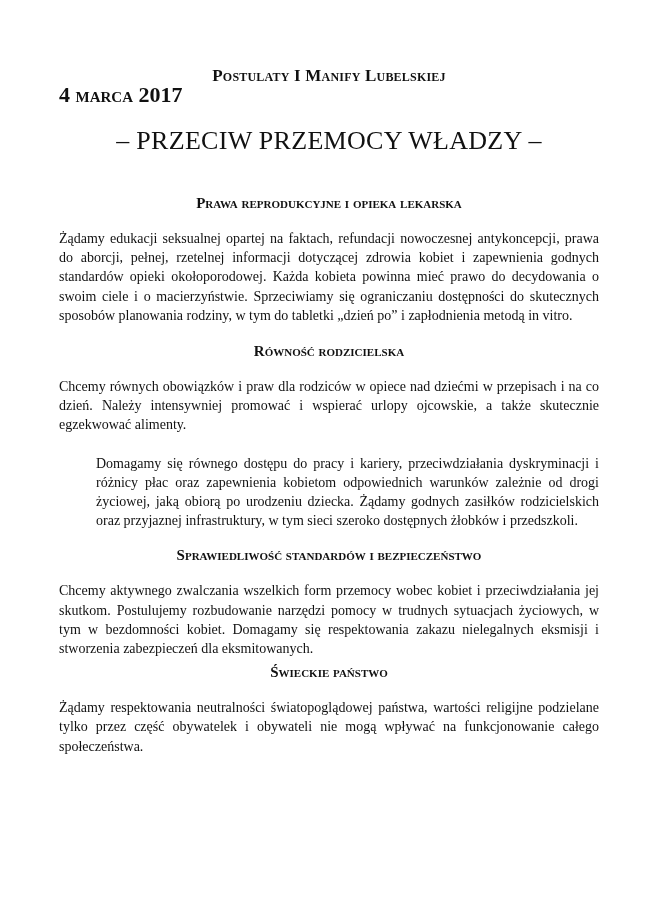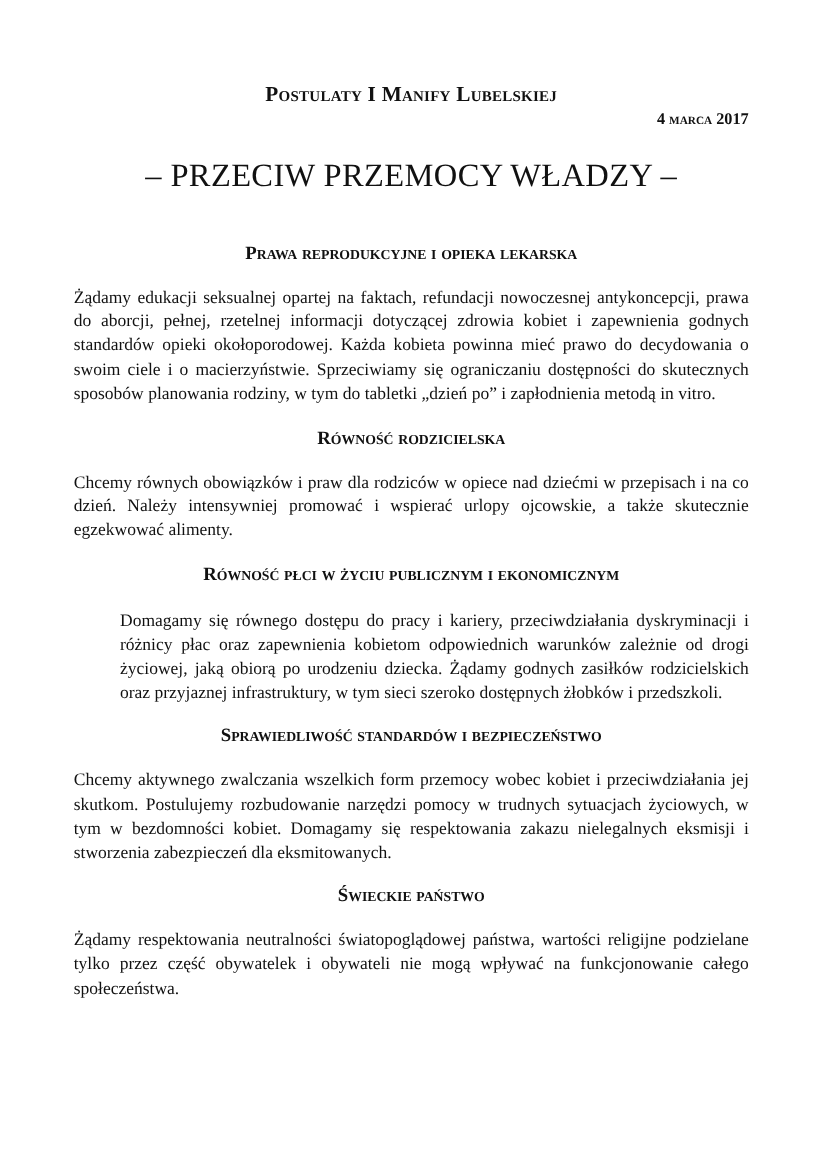--- a/index.html
+++ b/index.html
@@ -1,32 +1,32 @@
 <!DOCTYPE html>
 <html><head>
   <meta charset="utf-8">
   <style>
     html, body { margin: 0; padding: 0; background: #ffffff; }
     body { width: 665px; height: 924px; overflow: hidden; position: relative;
       font-family: "Liberation Serif", "DejaVu Serif", serif; color: #111111; }
     .page { position: absolute; left: 59px; top: 66px; width: 540px; }
     .head-title { text-align: center; font-weight: bold; font-size: 17px; line-height: 19px; font-variant: small-caps; letter-spacing: 0.2px; }
-    .head-date { text-align: right; font-weight: bold; font-size: 13px; line-height: 19px; font-variant: small-caps; }
+    .head-date { text-align: left; font-weight: bold; font-size: 22px; line-height: 19px; font-variant: small-caps; }
     .slogan { text-align: center; font-size: 26px; line-height: 30px; margin-top: 22px; letter-spacing: 0.3px; }
     .section-heading { text-align: center; font-weight: bold; font-variant: small-caps; font-size: 15px; line-height: 18px; }
     .section-body { text-align: justify; font-size: 14px; line-height: 19.2px; }
     #s0 .section-heading { margin-top: 38px; }
     #s0 .section-body { margin-top: 17px; }
     #s1 .section-heading { margin-top: 17px; }
     #s1 .section-body { margin-top: 17px; }
     #s2 .section-heading { margin-top: 16px; }
     #s2 .section-body { margin-top: 19px; margin-left: 37px; }
     #s3 .section-heading { margin-top: 16px; }
     #s3 .section-body { margin-top: 17px; }
-    #s4 .section-heading { margin-top: 16px; }
+    #s4 .section-heading { margin-top: 5px; }
     #s4 .section-body { margin-top: 17px; }
   </style>
 </head>
 <body>
 
 <div class="page">
   <div class="head-title">Postulaty I Manify Lubelskiej</div>
   <div class="head-date">4 marca 2017</div>
   <div class="slogan">– PRZECIW PRZEMOCY WŁADZY –</div>
 
@@ -34,21 +34,20 @@
     <div class="section-heading">Prawa reprodukcyjne i opieka lekarska</div>
     <div class="section-body">Żądamy edukacji seksualnej opartej na faktach, refundacji nowoczesnej antykoncepcji, prawa do aborcji, pełnej, rzetelnej informacji dotyczącej zdrowia kobiet i zapewnienia godnych standardów opieki okołoporodowej. Każda kobieta powinna mieć prawo do decydowania o swoim ciele i o macierzyństwie. Sprzeciwiamy się ograniczaniu dostępności do skutecznych sposobów planowania rodziny, w tym do tabletki „dzień po” i zapłodnienia metodą in vitro.</div>
   </div>
 
   <div id="s1" class="section">
     <div class="section-heading">Równość rodzicielska</div>
     <div class="section-body">Chcemy równych obowiązków i praw dla rodziców w opiece nad dziećmi w przepisach i na co dzień. Należy intensywniej promować i wspierać urlopy ojcowskie, a także skutecznie egzekwować alimenty.</div>
   </div>
 
   <div id="s2" class="section">
-    <div class="section-heading">Równość płci w życiu publicznym i ekonomicznym</div>
     <div class="section-body">Domagamy się równego dostępu do pracy i kariery, przeciwdziałania dyskryminacji i różnicy płac oraz zapewnienia kobietom odpowiednich warunków zależnie od drogi życiowej, jaką obiorą po urodzeniu dziecka. Żądamy godnych zasiłków rodzicielskich oraz przyjaznej infrastruktury, w tym sieci szeroko dostępnych żłobków i przedszkoli.</div>
   </div>
 
   <div id="s3" class="section">
     <div class="section-heading">Sprawiedliwość standardów i bezpieczeństwo</div>
     <div class="section-body">Chcemy aktywnego zwalczania wszelkich form przemocy wobec kobiet i przeciwdziałania jej skutkom. Postulujemy rozbudowanie narzędzi pomocy w trudnych sytuacjach życiowych, w tym w bezdomności kobiet. Domagamy się respektowania zakazu nielegalnych eksmisji i stworzenia zabezpieczeń dla eksmitowanych.</div>
   </div>
 
   <div id="s4" class="section">
     <div class="section-heading">Świeckie państwo</div>

